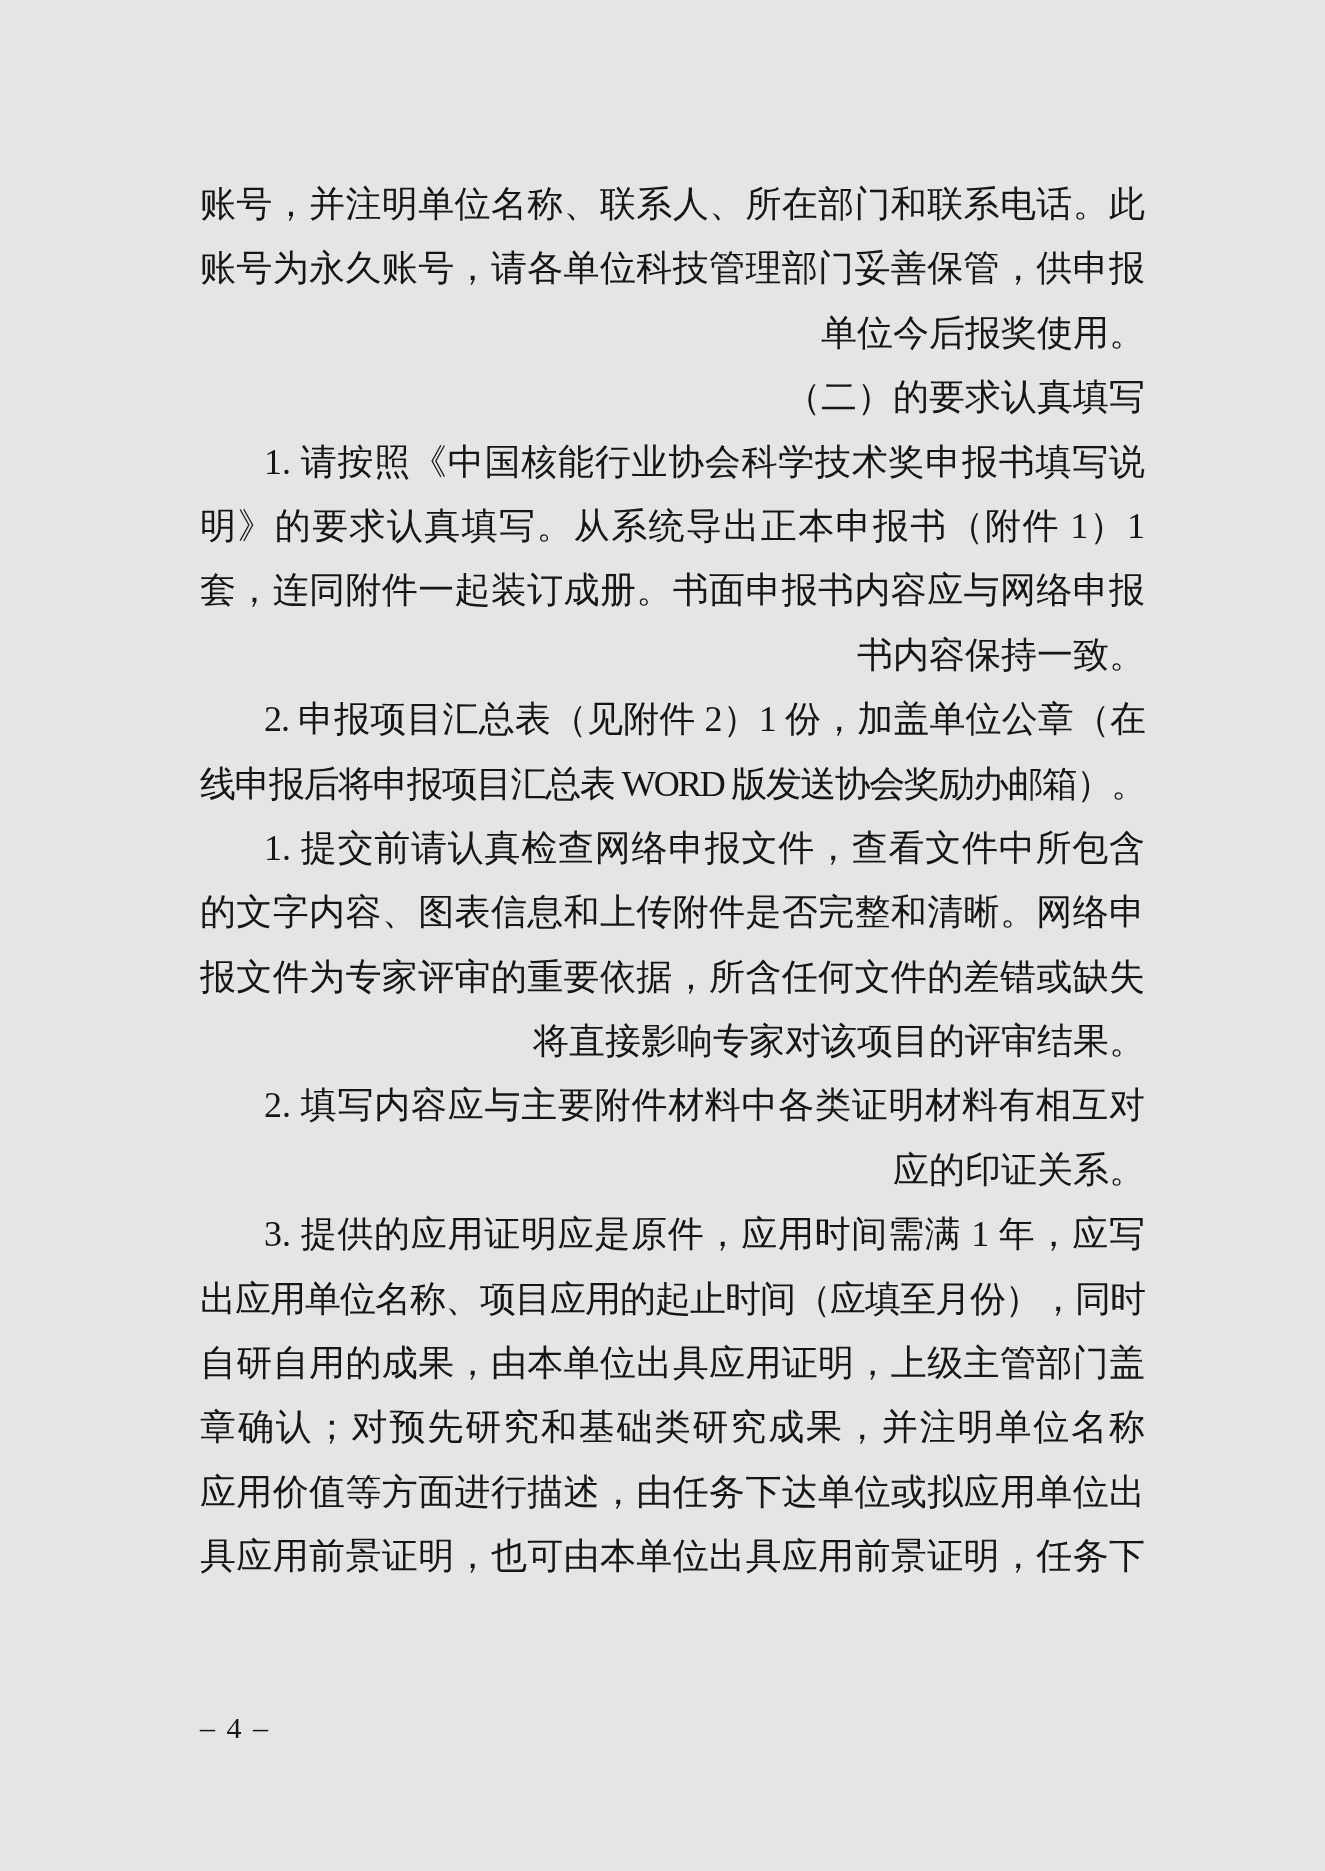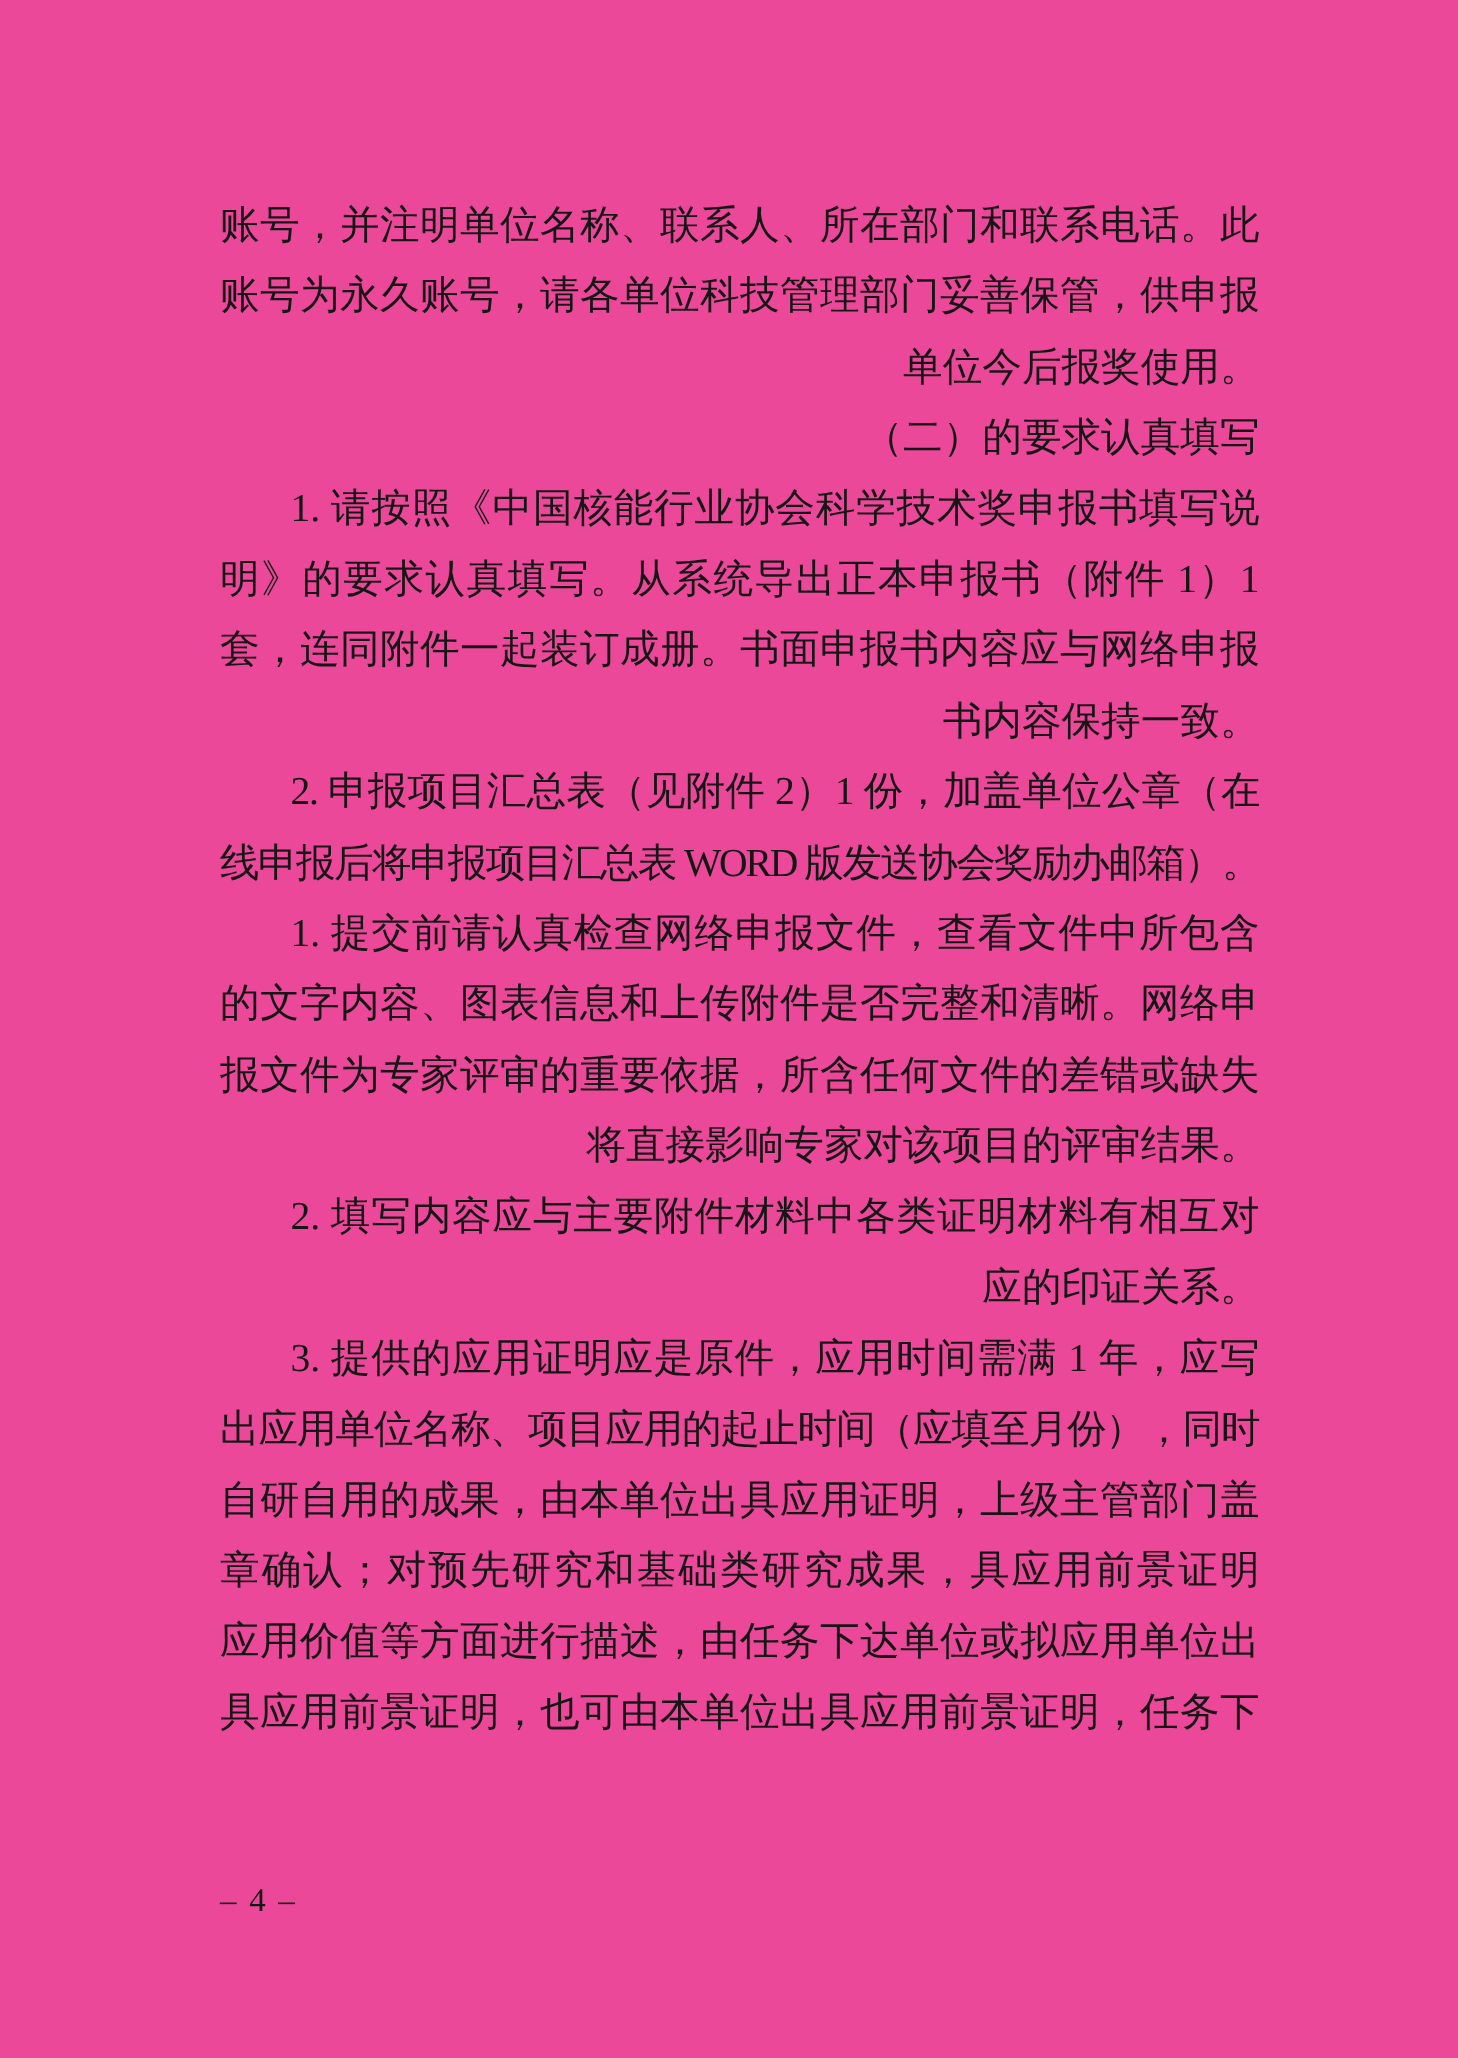--- a/index.html
+++ b/index.html
@@ -9,21 +9,21 @@
     height: 1871px;
     position: relative;
     font-family: "Liberation Serif", "DejaVu Serif", serif;
     color: #161616;
   }
   .page {
     position: absolute;
     left: 0; top: 0;
     width: 1325px;
     height: 1871px;
-    background: #ec4899;
+    background: #e5e5e5;
     overflow: hidden;
   }
   .content {
     position: absolute;
     left: 200px;
     top: 172px;
     width: 945px;
   }
   .line {
     height: 64.4px;
@@ -68,18 +68,18 @@
     <div class="line fill tight2">线申报后将申报项目汇总表 WORD 版发送协会奖励办邮箱）。</div>
     <div class="line indent fill">1. 提交前请认真检查网络申报文件，查看文件中所包含</div>
     <div class="line fill">的文字内容、图表信息和上传附件是否完整和清晰。网络申</div>
     <div class="line fill">报文件为专家评审的重要依据，所含任何文件的差错或缺失</div>
     <div class="line">将直接影响专家对该项目的评审结果。</div>
     <div class="line indent fill">2. 填写内容应与主要附件材料中各类证明材料有相互对</div>
     <div class="line">应的印证关系。</div>
     <div class="line indent fill">3. 提供的应用证明应是原件，应用时间需满 1 年，应写</div>
     <div class="line fill tight1">出应用单位名称、项目应用的起止时间（应填至月份），同时</div>
     <div class="line fill">自研自用的成果，由本单位出具应用证明，上级主管部门盖</div>
-    <div class="line fill">章确认；对预先研究和基础类研究成果，具应用前景证明</div>
+    <div class="line fill">章确认；对预先研究和基础类研究成果，并注明单位名称</div>
     <div class="line fill">应用价值等方面进行描述，由任务下达单位或拟应用单位出</div>
     <div class="line fill">具应用前景证明，也可由本单位出具应用前景证明，任务下</div>
   </div>
   <div class="footer">– 4 –</div>
 </div>
 
 </body></html>

